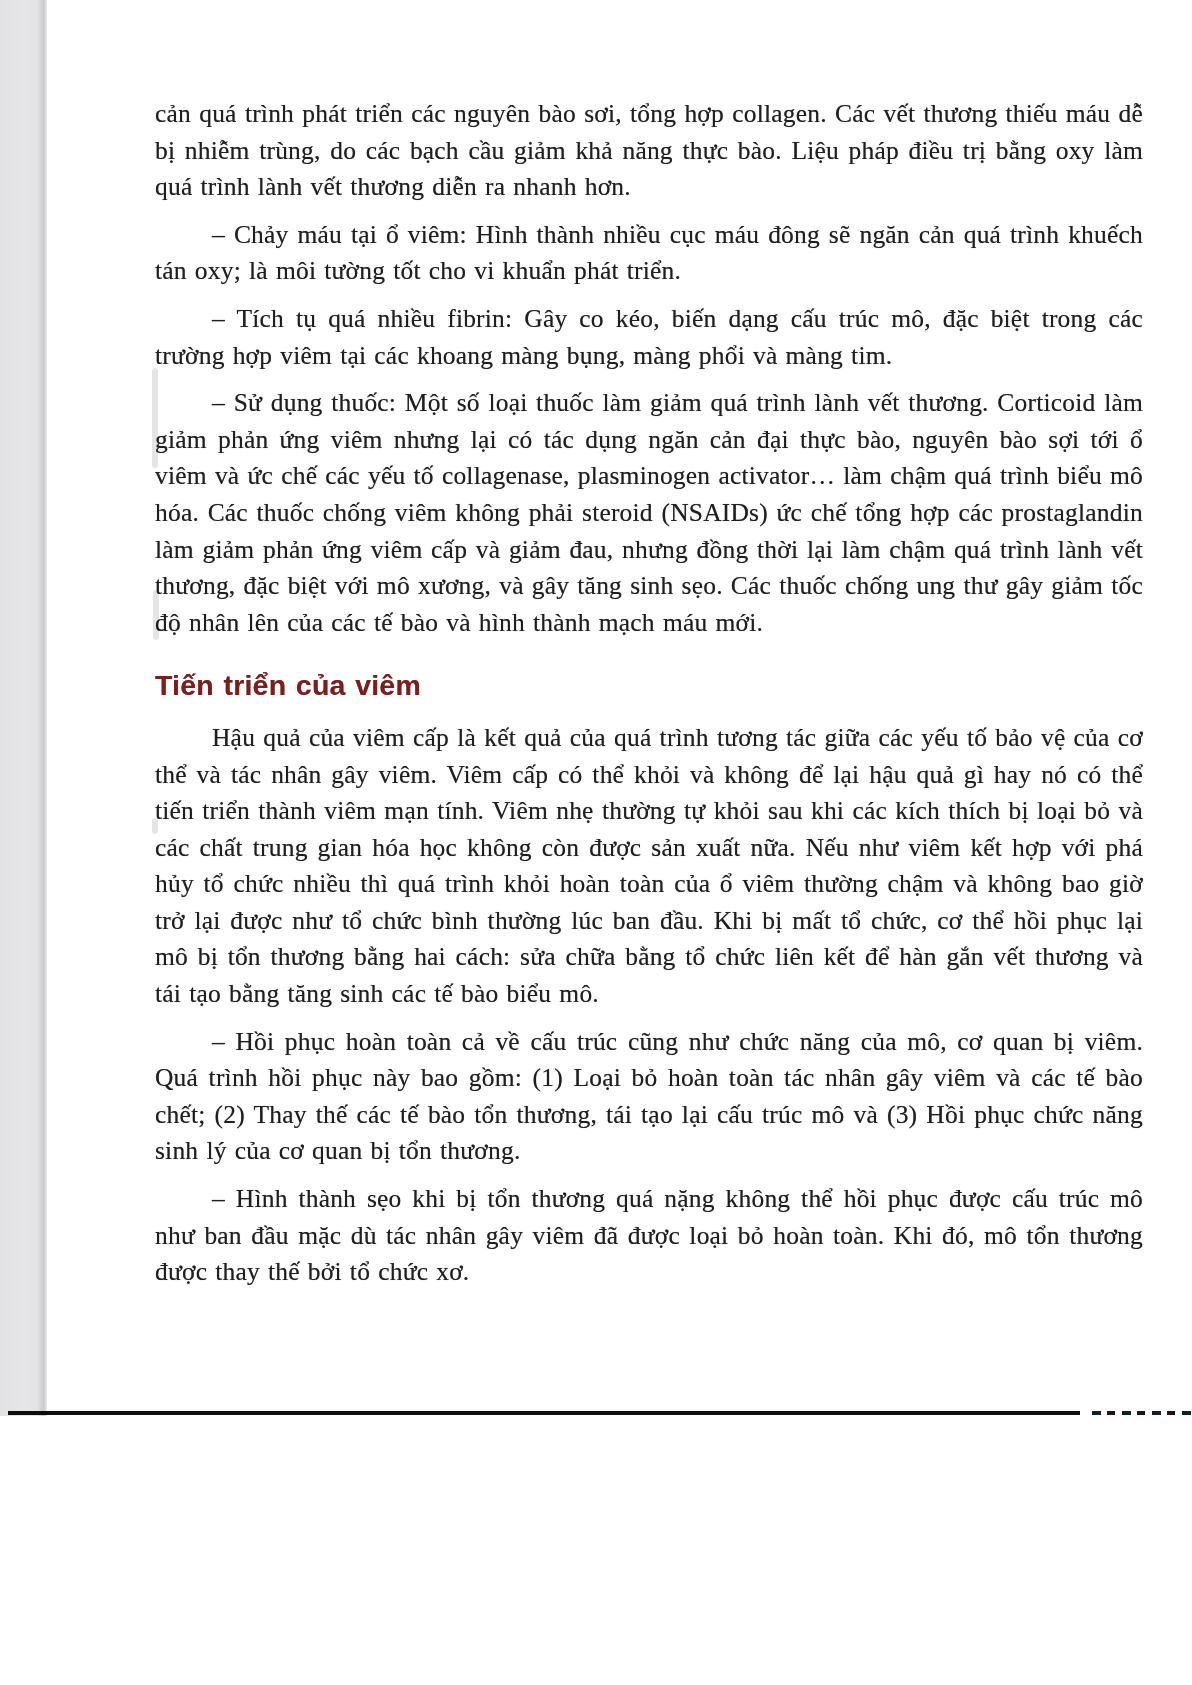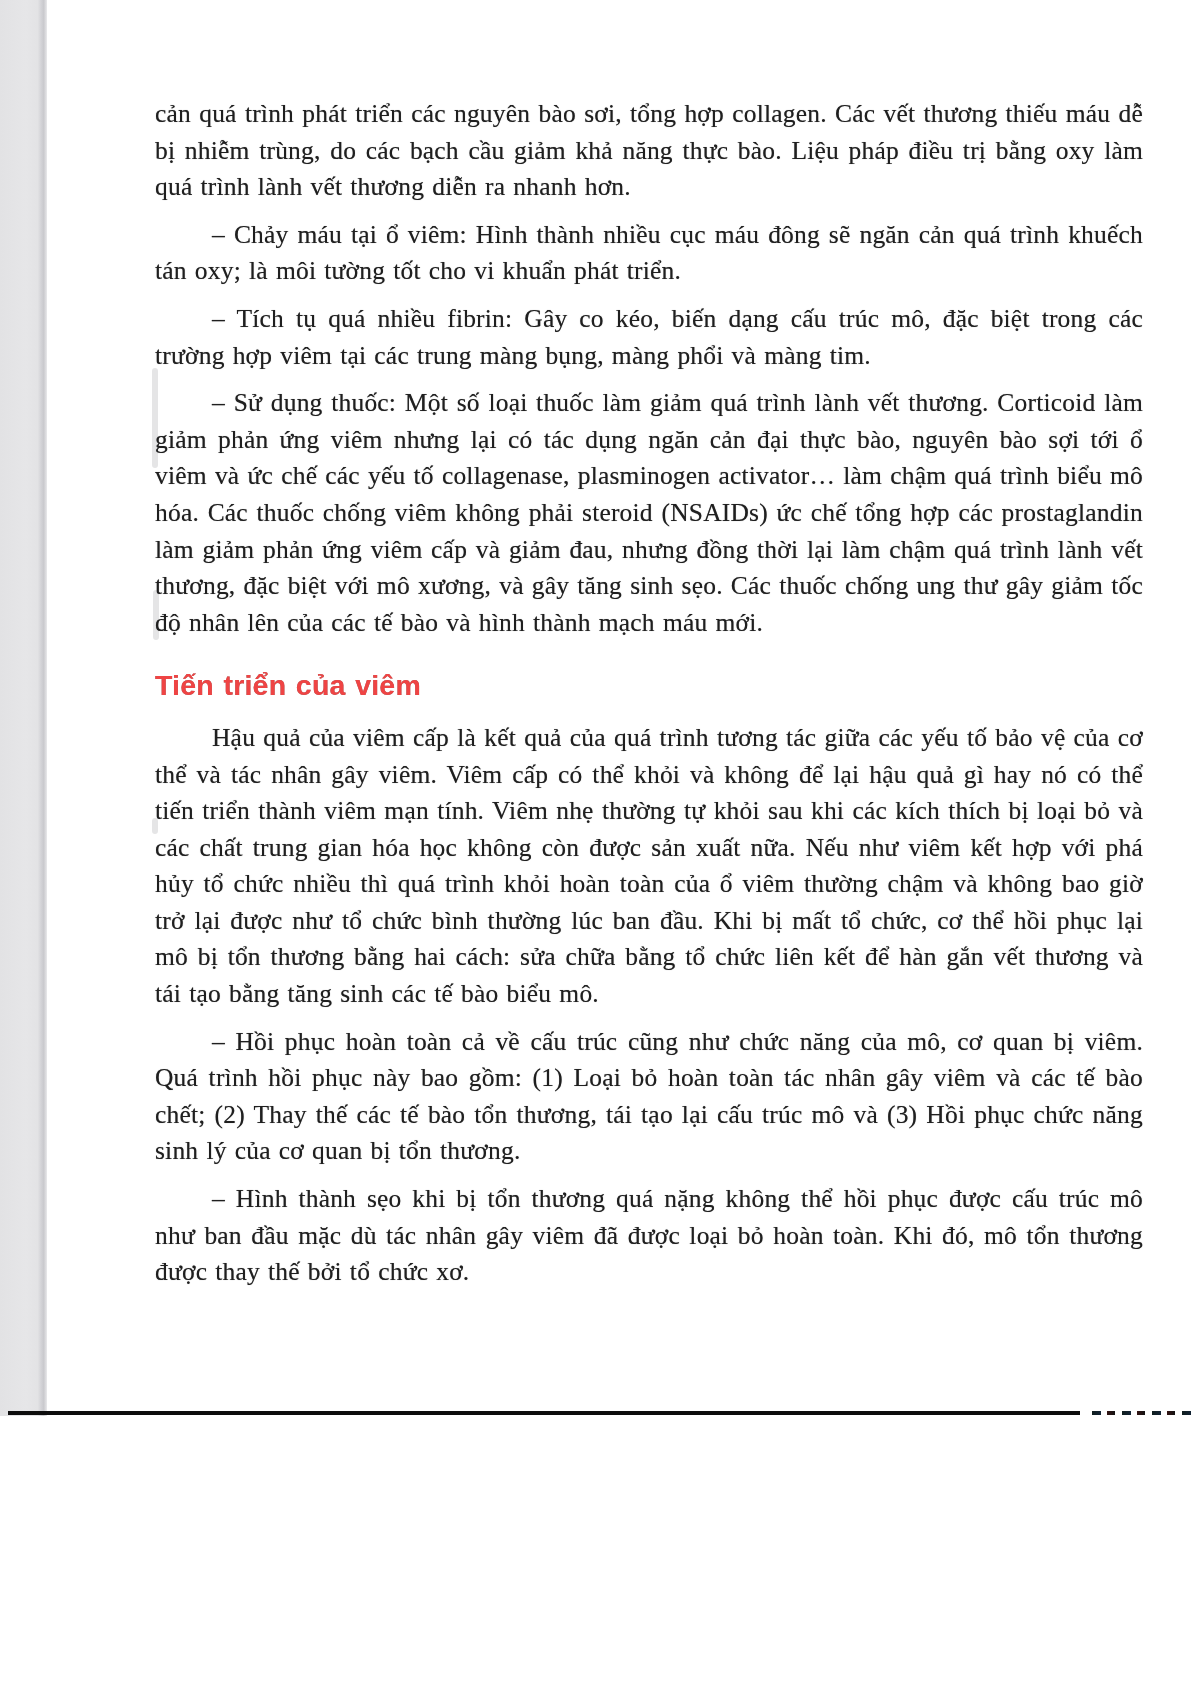--- a/index.html
+++ b/index.html
@@ -40,21 +40,21 @@
   .para {
     margin: 0 0 11px 0;
   }
   .para.indent {
     text-indent: 57px;
   }
   .section-heading {
     font-family: "Liberation Sans", sans-serif;
     font-weight: bold;
     font-size: 28.5px;
-    color: #ef4444;
+    color: #7f1d1d;
     margin: 26px 0 16px 0;
     text-align: left;
     letter-spacing: 0.2px;
     text-shadow: 0 0 0.6px rgba(0,0,0,0.5);
   }
   .page-number {
     position: absolute;
     left: 155px;
     top: 1480px;
     font-family: "Liberation Serif", serif;
@@ -103,21 +103,21 @@
   <div class="bleed-smudge smudge-1"></div>
   <div class="bleed-smudge smudge-2"></div>
   <div class="bleed-smudge smudge-3"></div>
 
   <div class="content">
 
     <p class="para no-indent">cản quá trình phát triển các nguyên bào sơi, tổng hợp collagen. Các vết thương thiếu máu dễ bị nhiễm trùng, do các bạch cầu giảm khả năng thực bào. Liệu pháp điều trị bằng oxy làm quá trình lành vết thương diễn ra nhanh hơn.</p>
 
     <p class="para indent">–  Chảy máu tại ổ viêm: Hình thành nhiều cục máu đông sẽ ngăn cản quá trình khuếch tán oxy; là môi tường tốt cho vi khuẩn phát triển.</p>
 
-    <p class="para indent">–  Tích tụ quá nhiều fibrin: Gây co kéo, biến dạng cấu trúc mô, đặc biệt trong các trường hợp viêm tại các trung màng bụng, màng phổi và màng tim.</p>
+    <p class="para indent">–  Tích tụ quá nhiều fibrin: Gây co kéo, biến dạng cấu trúc mô, đặc biệt trong các trường hợp viêm tại các khoang màng bụng, màng phổi và màng tim.</p>
 
 
     <p class="para indent">–  Sử dụng thuốc: Một số loại thuốc làm giảm quá trình lành vết thương. Corticoid làm giảm phản ứng viêm nhưng lại có tác dụng ngăn cản đại thực bào, nguyên bào sợi tới ổ viêm và ức chế các yếu tố collagenase, plasminogen activator… làm chậm quá trình biểu mô hóa. Các thuốc chống viêm không phải steroid (NSAIDs) ức chế tổng hợp các prostaglandin làm giảm phản ứng viêm cấp và giảm đau, nhưng đồng thời lại làm chậm quá trình lành vết thương, đặc biệt với mô xương, và gây tăng sinh sẹo. Các thuốc chống ung thư gây giảm tốc độ nhân lên của các tế bào và hình thành mạch máu mới.</p>
 
     <h2 class="section-heading">Tiến triển của viêm</h2>
 
     <p class="para indent">Hậu quả của viêm cấp là kết quả của quá trình tương tác giữa các yếu tố bảo vệ của cơ thể và tác nhân gây viêm. Viêm cấp có thể khỏi và không để lại hậu quả gì hay nó có thể tiến triển thành viêm mạn tính. Viêm nhẹ thường tự khỏi sau khi các kích thích bị loại bỏ và các chất trung gian hóa học không còn được sản xuất nữa. Nếu như viêm kết hợp với phá hủy tổ chức nhiều thì quá trình khỏi hoàn toàn của ổ viêm thường chậm và không bao giờ trở lại được như tổ chức bình thường lúc ban đầu. Khi bị mất tổ chức, cơ thể hồi phục lại mô bị tổn thương bằng hai cách: sửa chữa bằng tổ chức liên kết để hàn gắn vết thương và tái tạo bằng tăng sinh các tế bào biểu mô.</p>
 
     <p class="para indent">–  Hồi phục hoàn toàn cả về cấu trúc cũng như chức năng của mô, cơ quan bị viêm. Quá trình hồi phục này bao gồm: (1) Loại bỏ hoàn toàn tác nhân gây viêm và các tế bào chết; (2) Thay thế các tế bào tổn thương, tái tạo lại cấu trúc mô và (3) Hồi phục chức năng sinh lý của cơ quan bị tổn thương.</p>
 

